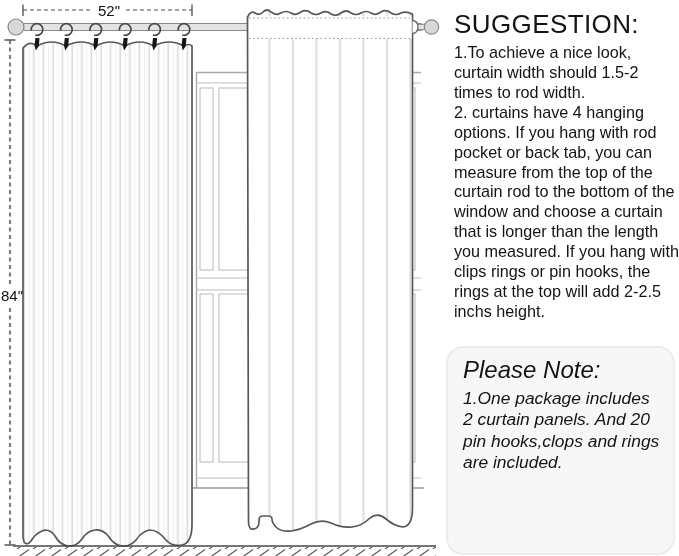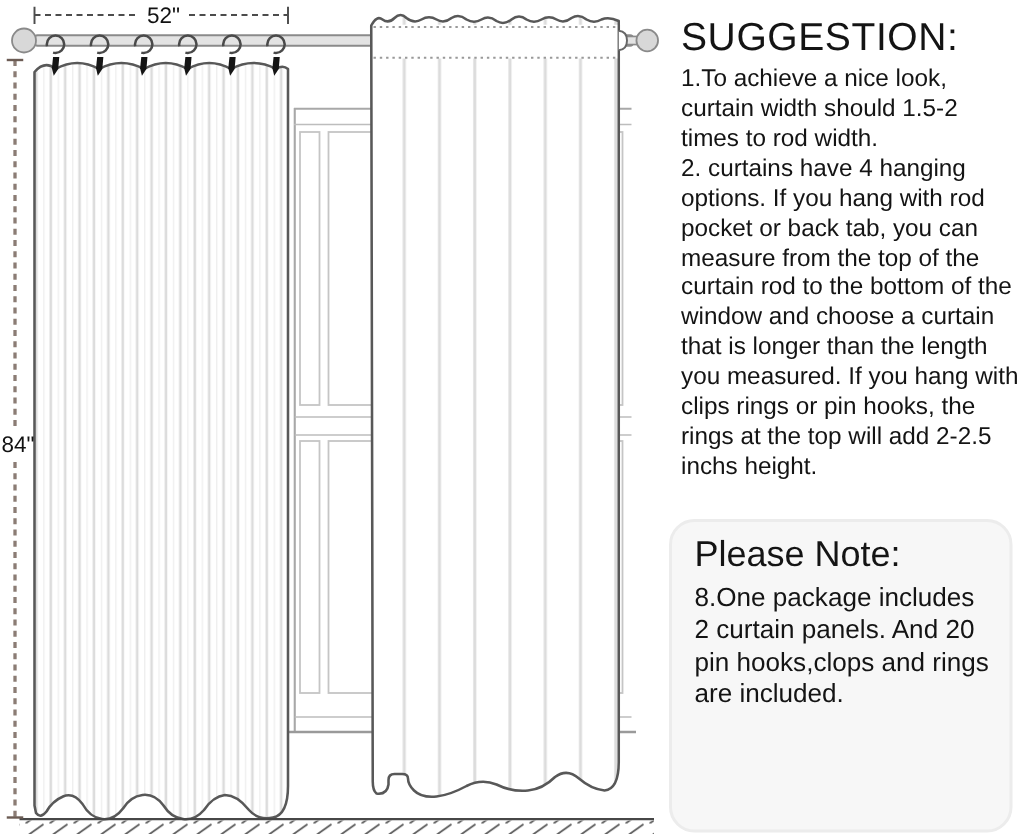--- a/index.html
+++ b/index.html
@@ -5,21 +5,21 @@
   html,body{margin:0;padding:0;background:#ffffff;}
   body{width:679px;height:556px;overflow:hidden;position:relative;
        font-family:"Liberation Sans","DejaVu Sans",sans-serif;color:#111;}
   .stage{position:absolute;inset:0;background:#fff;}
   svg{position:absolute;left:0;top:0;}
   .suggestion{position:absolute;left:454px;top:9px;width:227px;}
   .sug-title{font-size:26px;font-weight:400;letter-spacing:.4px;margin:0 0 3px 0;color:#141414;}
   .suggestion p{font-size:16.2px;line-height:1.23;margin:0;color:#141414;}
   .note-box{position:absolute;left:446px;top:346px;width:229px;height:209px;
             box-sizing:border-box;background:#f7f7f7;border:2px solid #ececec;
-            border-radius:17px;padding:8px 10px 18px 15px;}
+            border-radius:17px;padding:8px 10px 18px 15px;font-style:italic;}
   .note-title{font-size:24px;font-weight:400;margin:0 0 4px 0;color:#141414;}
   .note-box p{font-size:17.4px;line-height:1.23;margin:0;color:#141414;}
 </style>
 </head>
 <body>
 
 <div class="stage">
 
   <svg width="446" height="556" viewBox="0 0 446 556">
     <defs>
@@ -130,16 +130,16 @@
   </svg>
 
   <section class="suggestion">
     <h2 class="sug-title">SUGGESTION:</h2>
     <p>1.To achieve a nice look, curtain width should 1.5-2 times to rod width.</p>
     <p>2. curtains have 4 hanging options. If you hang with rod pocket or back tab, you can measure from the top of the curtain rod to the bottom of the window and choose a curtain that is longer than the length you measured. If you hang with clips rings or pin hooks, the rings at the top will add 2-2.5 inchs height.</p>
   </section>
 
   <aside class="note-box">
     <h2 class="note-title">Please Note:</h2>
-    <p>8.One package includes 2 curtain panels. And 20 pin hooks,clops and rings are included.</p>
+    <p>1.One package includes 2 curtain panels. And 20 pin hooks,clops and rings are included.</p>
   </aside>
 
 </div>
 
 </body></html>

